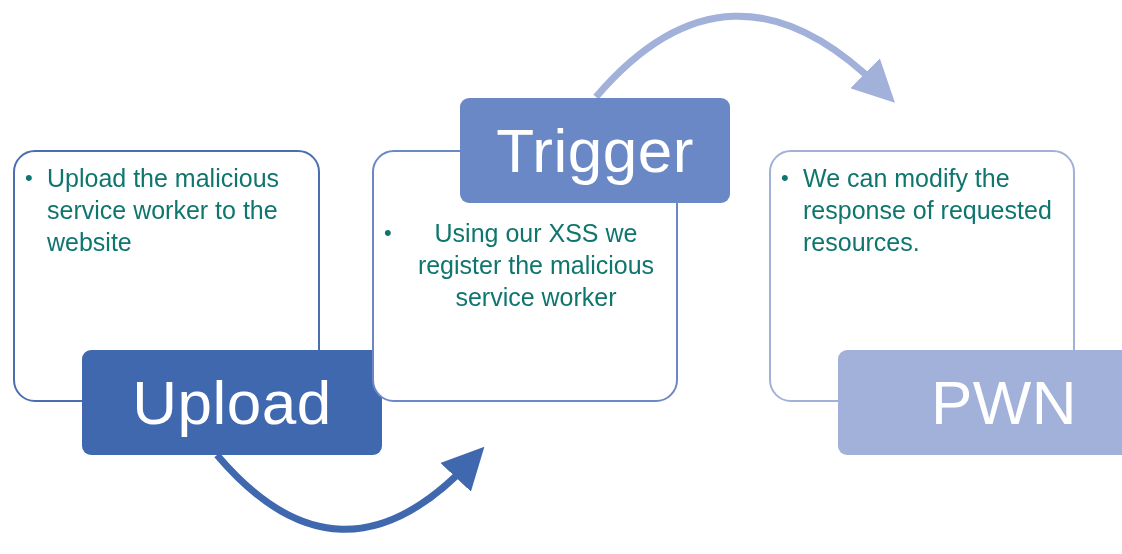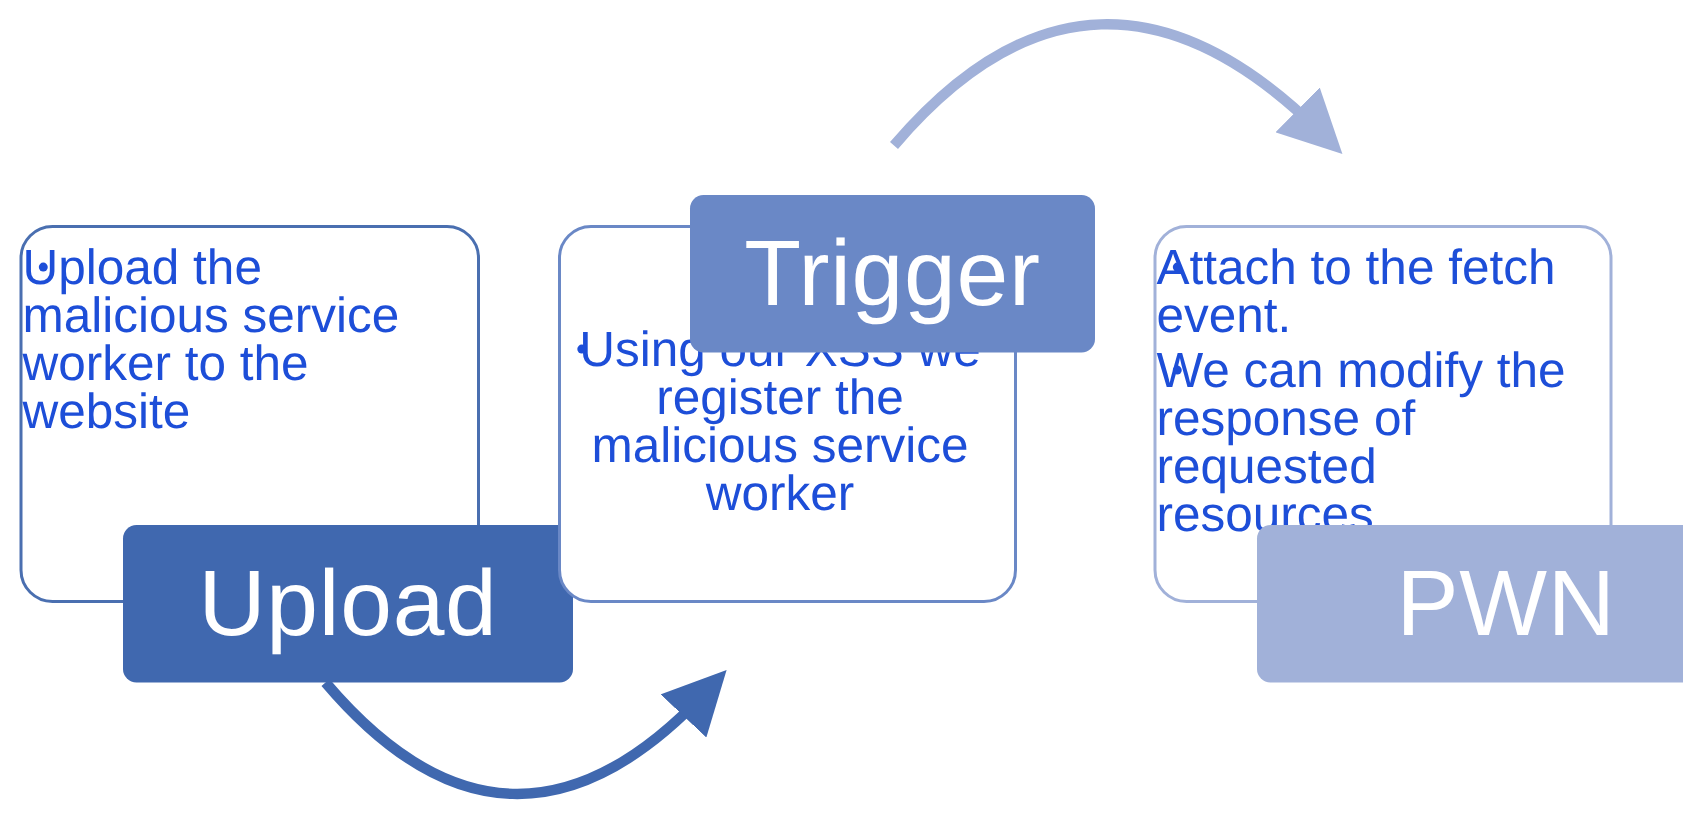--- a/index.html
+++ b/index.html
@@ -1,22 +1,22 @@
 <!DOCTYPE html>
 <html><head>
   <meta charset="utf-8">
   <style>
     html, body { margin: 0; padding: 0; background: #ffffff; }
     body { width: 1122px; height: 554px; position: relative; overflow: hidden;
            font-family: "Liberation Sans", "DejaVu Sans", sans-serif; }
     .panel { position: absolute; background: #ffffff; border-radius: 22px;
              box-sizing: border-box; border: 2px solid; }
     .panel ul { margin: 0; padding: 0; list-style: none; }
-    .panel li { position: relative; font-size: 33px; line-height: 32px;
-                color: #1d4ed8; margin-bottom: 5px; }
+    .panel li { position: relative; padding-left: 32px; font-size: 25px; line-height: 32px;
+                color: #0f766e; margin-bottom: 5px; }
     .panel li::before { content: "\2022"; position: absolute; left: 10px; top: 0; font-size: 22px; }
     .label { position: absolute; border-radius: 9px; color: #ffffff; display: flex;
              align-items: center; justify-content: center; font-size: 62px; letter-spacing: 0.5px; }
     svg.arrows { position: absolute; left: 0; top: 0; }
   </style>
 </head>
 <body>
 
 <svg class="arrows" width="1122" height="554">
   <defs>
@@ -36,21 +36,20 @@
     <li>Upload the malicious service worker to the website</li>
   </ul>
 </div>
 <div class="label" style="left:82px; top:350px; width:300px; height:105px; background:#4068AF;">Upload</div>
 
 <div class="panel" style="left:372px; top:150px; width:306px; height:252px; border-color:#6A88C6; padding:65px 10px 0 0;text-align:center;">
   <ul>
     <li>Using our XSS we register the malicious service worker</li>
   </ul>
 </div>
-<div class="label" style="left:460px; top:98px; width:270px; height:105px; background:#6A88C6;margin-top:32px;">Trigger</div>
+<div class="label" style="left:460px; top:98px; width:270px; height:105px; background:#6A88C6;">Trigger</div>
 
 <div class="panel" style="left:769px; top:150px; width:306px; height:252px; border-color:#A1B1D9; padding:10px 8px 0 0;">
   <ul>
-    <li>Attach to the fetch event.</li>
     <li>We can modify the response of requested resources.</li>
   </ul>
 </div>
 <div class="label" style="left:838px; top:350px; width:270px; height:105px; background:#A1B1D9;padding-left:31px;">PWN</div>
 
 </body></html>

